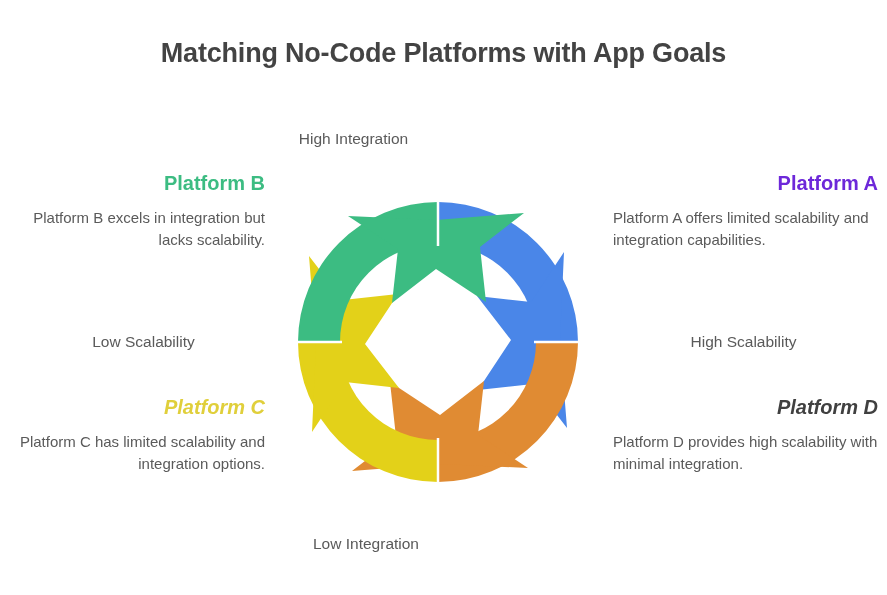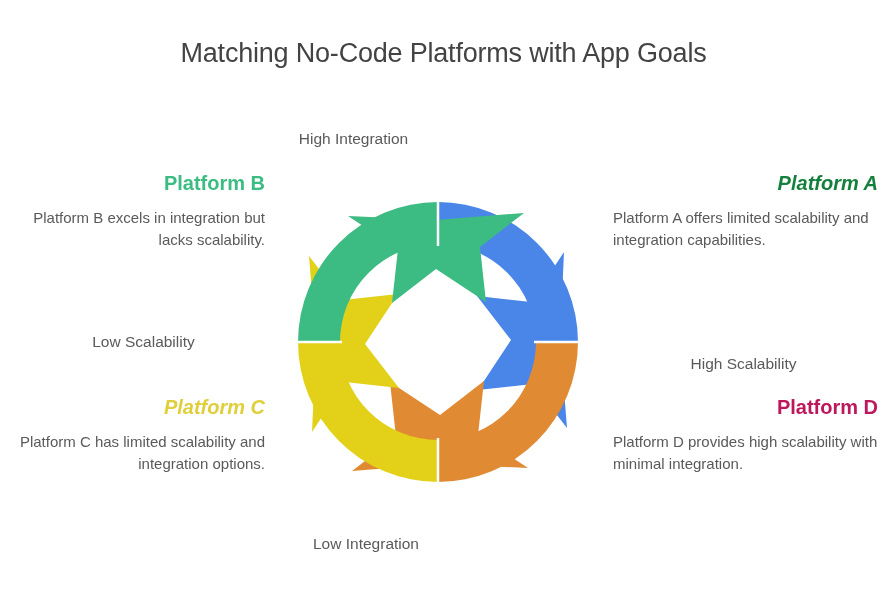--- a/index.html
+++ b/index.html
@@ -23,21 +23,21 @@
     height: 595px;
   }
 
   .page-title {
     position: absolute;
     top: 38px;
     left: 0;
     width: 887px;
     text-align: center;
     font-size: 27px;
-    font-weight: normal;
+    font-weight: bold;
     color: #434343;
     letter-spacing: -0.2px;
   }
 
   
   .axis-label {
     position: absolute;
     font-size: 15.5px;
     color: #5a5a5a;
     font-weight: normal;
@@ -59,21 +59,20 @@
     top: 333px;
     left: 0;
     width: 287px;
     text-align: center;
   }
   .axis-right {
     top: 333px;
     left: 600px;
     width: 287px;
     text-align: center;
-    margin-top: 22px;
   }
 
   
   .quad {
     position: absolute;
     width: 265px;
   }
   .quad-heading {
     font-size: 20px;
     font-weight: bold;
@@ -217,27 +216,27 @@
       <line x1="246" y1="150" x2="292" y2="150" stroke="#ffffff" stroke-width="2.5"></line>
     </svg>
   </div>
 
   <div class="quad quad-b">
     <div class="quad-heading" style="color:#3cbc82;">Platform B</div>
     <div class="quad-body">Platform B excels in integration but lacks scalability.</div>
   </div>
 
   <div class="quad quad-a">
-    <div class="quad-heading" style="color:#15803d;font-style:italic;">Platform A</div>
+    <div class="quad-heading" style="color:#6d28d9;">Platform A</div>
     <div class="quad-body">Platform A offers limited scalability and integration capabilities.</div>
   </div>
 
   <div class="quad quad-c">
     <div class="quad-heading" style="color:#e0cf3b;font-style:italic;">Platform C</div>
     <div class="quad-body">Platform C has limited scalability and integration options.</div>
   </div>
 
   <div class="quad quad-d">
-    <div class="quad-heading" style="color:#be185d;">Platform D</div>
+    <div class="quad-heading" style="color:#404040;font-style:italic;">Platform D</div>
     <div class="quad-body">Platform D provides high scalability with minimal integration.</div>
   </div>
 
 </div>
 
 </body></html>

